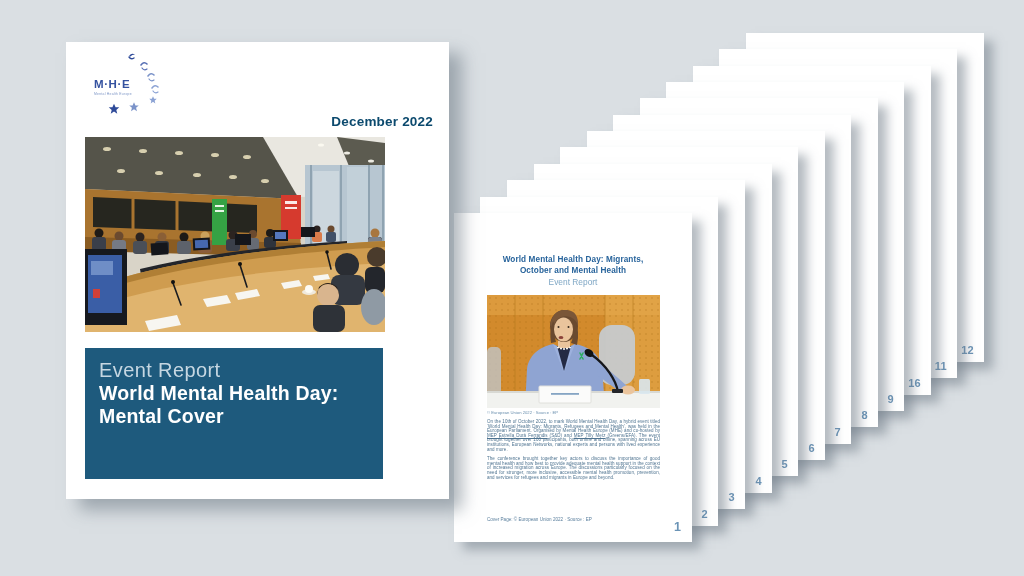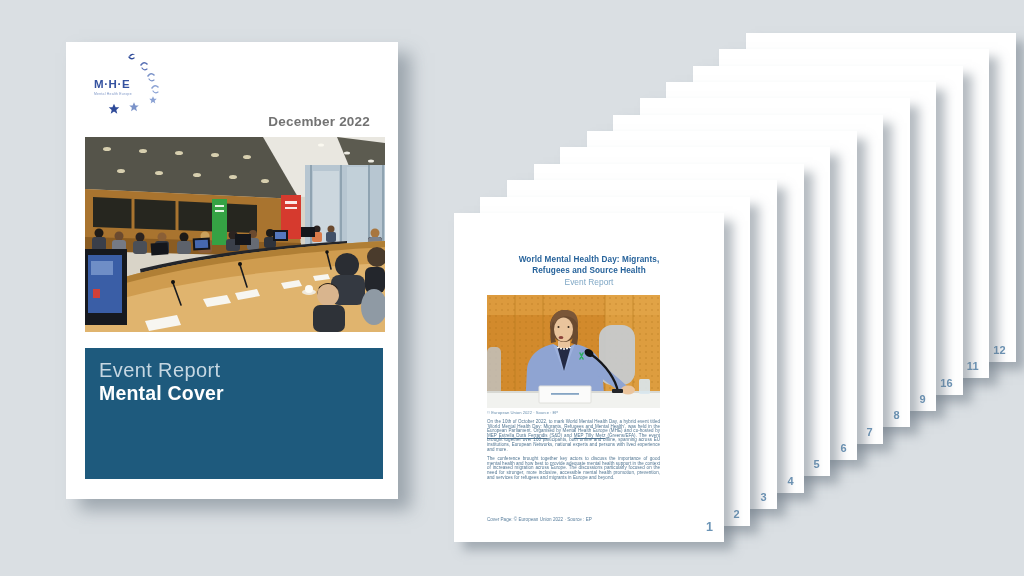--- a/index.html
+++ b/index.html
@@ -1,31 +1,31 @@
 <!DOCTYPE html>
 <html><head>
 <meta charset="utf-8">
 <style>
   html,body{margin:0;padding:0;background:#dadfe3;}
   .canvas{position:relative;width:1024px;height:576px;background:#dadfe3;overflow:hidden;
           font-family:"Liberation Sans",sans-serif;-webkit-font-smoothing:antialiased;}
   .sheet{position:absolute;background:#ffffff;box-shadow:9px 8px 10px rgba(108,120,132,.5);}
-  .back{width:238px;height:329px;padding-left:32px;}
+  .back{width:238px;height:329px;}
   .pnum{position:absolute;right:10px;bottom:6px;font-size:11px;font-weight:600;
         color:#6b94b6;letter-spacing:.3px;}
 
   
-  #cover{left:66px;top:42px;width:332px;height:457px;z-index:20;
+  #cover{left:66px;top:42px;width:383px;height:457px;z-index:20;
          box-shadow:13px 11px 16px rgba(108,120,132,.55);}
   .logo-acronym{position:absolute;left:28px;top:36px;font-size:11.5px;font-weight:700;
                 color:#33519f;letter-spacing:.6px;}
   .logo-sub{position:absolute;left:28px;top:50px;font-size:3.4px;color:#7d96c6;letter-spacing:.25px;}
   .logo-svg{position:absolute;left:40px;top:11px;}
-  .cover-date{position:absolute;right:28px;top:72px;font-size:13.5px;font-weight:600;
-              color:#737373;letter-spacing:.2px;}
+  .cover-date{position:absolute;right:16px;top:72px;font-size:13.5px;font-weight:600;
+              color:#0c4a6e;letter-spacing:.2px;}
   .cover-photo{position:absolute;left:19px;top:95px;width:300px;height:195px;overflow:hidden;}
   .banner{position:absolute;left:19px;top:306px;width:298px;height:131px;background:#1e5a7d;}
   .banner-kicker{position:absolute;left:14px;top:11px;font-size:20px;font-weight:300;
                  color:#c6d7e2;letter-spacing:.4px;}
   .banner-title{position:absolute;left:14px;top:34px;font-size:19.5px;font-weight:700;
                 color:#ffffff;line-height:22.5px;letter-spacing:.2px;}
 
   
   #page1{left:454px;top:213px;z-index:12;}
   .p1head{position:absolute;left:0;right:0;top:42px;text-align:center;}
@@ -193,20 +193,21 @@
         <circle cx="243" cy="158" r="11" fill="#d9b58e"></circle>
         <path d="M232,158 a11,11 0 0 1 22,0 L252,150 Q243,142 234,150 Z" fill="#2b2018"></path>
         <rect x="228" y="168" width="32" height="27" rx="7" fill="#2e3238"></rect>
         <ellipse cx="289" cy="170" rx="13" ry="18" fill="#8f9aa4"></ellipse>
       </svg>
     </div>
 
     <div class="banner">
       <div class="banner-kicker">Event Report</div>
       <div class="banner-title">
+        <div>World Mental Health Day:</div>
         <div>Mental Cover</div>
       </div>
     </div>
   </div>
 
   <div class="sheet back" style="left:746px;top:33px;z-index:1">
     <span class="pnum">12</span>
     </div>
   <div class="sheet back" style="left:719px;top:49px;z-index:2">
     <span class="pnum">11</span>
@@ -236,21 +237,21 @@
     <span class="pnum">3</span>
     </div>
   <div class="sheet back" style="left:480px;top:197px;z-index:11">
     <span class="pnum">2</span>
     </div>
 
   <div class="sheet back" id="page1">
     <div class="p1head">
       <div class="p1title">
         <div>World Mental Health Day: Migrants,</div>
-        <div>Refugees and Source Health</div>
+        <div>October and Mental Health</div>
       </div>
       <div class="p1sub">Event Report</div>
     </div>
 
     <div class="p1photo">
       <svg width="173" height="113" viewBox="0 0 173 113">
         <defs>
           <pattern id="epdots" width="6" height="6" patternUnits="userSpaceOnUse">
             <circle cx="3" cy="3" r="0.8" fill="#a96d15"></circle>
           </pattern>

